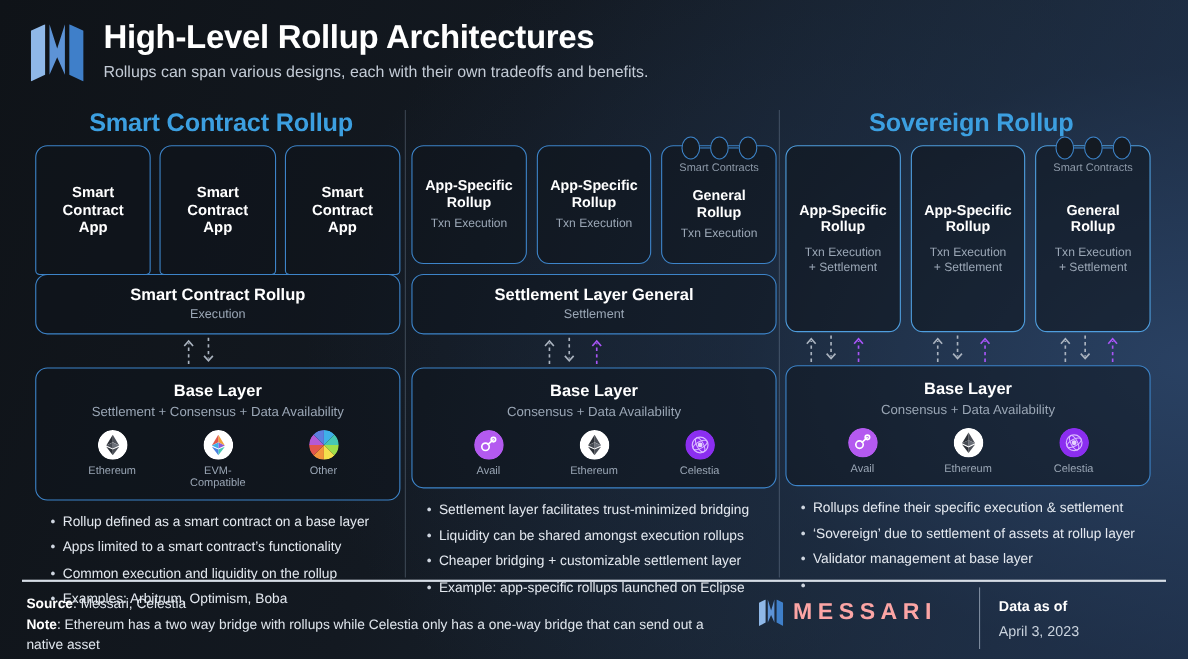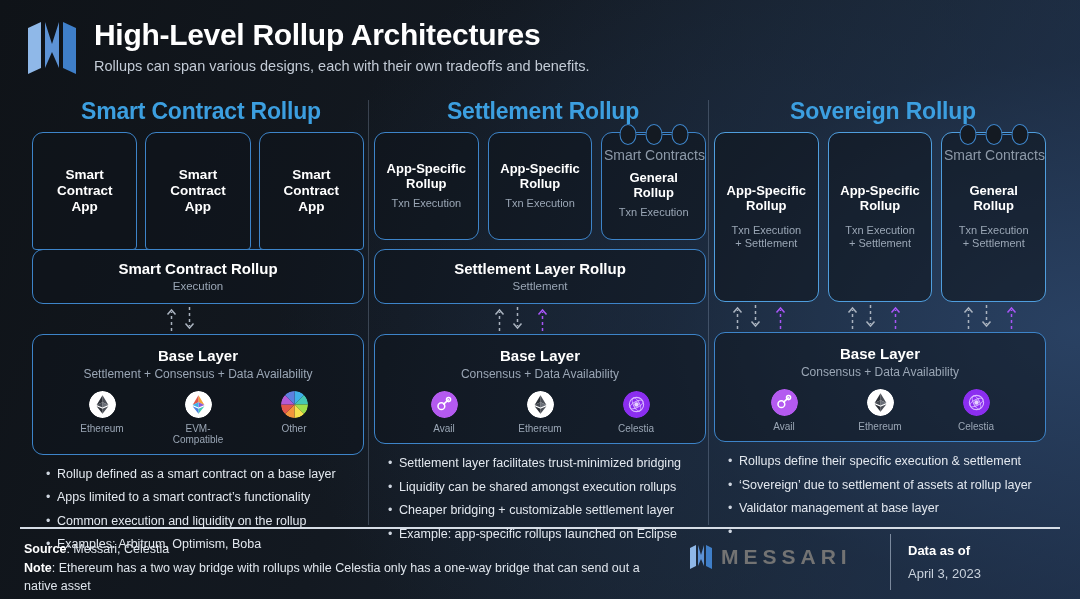--- a/index.html
+++ b/index.html
@@ -51,21 +51,21 @@
   #col2 .app-card { height:170px; border-color:#4f9ede; }
   .app-name { font-size:13px; font-weight:bold; line-height:1.18; color:#ffffff; }
   #col0 .app-name { font-size:13.5px; }
   .app-sub { font-size:11px; color:#9aa6b5; margin-top:6px; line-height:1.25; }
   #col2 .app-sub { margin-top:10px; }
 
   
   .sc-bubbles { position:absolute; top:-9px; left:50%; transform:translateX(-50%); display:flex; align-items:center; }
   .sc-bubbles .bub { width:17px; height:21px; border:1.4px solid #3d84c9; border-radius:50%; background:#141a22; }
   .sc-bubbles .lnk { width:9px; height:1.4px; background:#3d84c9; }
-  .sc-label { font-size:14px; color:#8d99a8; text-align:right; position:absolute; top:14px; left:0; right:0; }
+  .sc-label { font-size:10px; color:#8d99a8; text-align:center; position:absolute; top:14px; left:0; right:0; }
 
   
   .band {
     border:1.4px solid #3d84c9; border-radius:11px;
     background:rgba(14,20,28,0.5);
     text-align:center; padding:10px 8px 11px;
   }
   .band-title { font-size:15px; font-weight:bold; color:#fff; }
   .band-sub { font-size:11.5px; color:#9aa6b5; margin-top:3px; }
   .band.base { padding:12px 8px 9px; }
@@ -87,21 +87,21 @@
   .bullets { margin-top:11px; padding-left:14px; }
   .bullet { display:flex; font-size:12.5px; color:#e3e8ef; line-height:1.28; margin-bottom:7.5px; }
   .bullet .dot { width:11px; flex:none; color:#cfd6e0; }
 
   
   .frule { position:absolute; left:20px; top:527px; width:1040px; height:1.6px; background:#d6dde6; }
   .foot-left { position:absolute; left:24px; top:540px; width:650px; font-size:12.5px; color:#dfe5ec; line-height:1.48; }
   .foot-left b { color:#ffffff; }
   .foot-logo { position:absolute; left:690px; top:545px; display:flex; align-items:center; }
   .foot-logo .mk { width:22px; height:24px; margin-right:9px; }
-  .foot-logo .wd { font-size:21px; font-weight:bold; letter-spacing:5px; color:#737373; }
+  .foot-logo .wd { font-size:21px; font-weight:bold; letter-spacing:5px; color:#fca5a5; }
   .fdiv { position:absolute; left:890px; top:534px; width:1.4px; height:56px; background:rgba(200,214,230,0.55); }
   .foot-date { position:absolute; left:908px; top:540px; font-size:13px; line-height:1.75; }
   .foot-date .d1 { font-weight:bold; color:#ffffff; }
   .foot-date .d2 { color:#c9d2dd; }
 </style>
 </head>
 <body>
 
 <div id="root">
 
@@ -111,21 +111,20 @@
       <polygon points="17,0 24,22 31,0 31,46 24,30 17,46" fill="#5d93d6"></polygon>
       <polygon points="35,0 48,6 48,52 35,46" fill="#3f7fc9"></polygon>
     </svg>
     <div>
       <div class="title">High-Level Rollup Architectures</div>
       <div class="subtitle">Rollups can span various designs, each with their own tradeoffs and benefits.</div>
     </div>
   </div>
 
   <div class="col-title" id="ct0">Smart Contract Rollup</div>
-  <div class="col-title" id="ct1">Settlement Rollup</div>
   <div class="col-title" id="ct2">Sovereign Rollup</div>
 
   <div class="vdiv" style="left:368px"></div>
   <div class="vdiv" style="left:708px"></div>
 
   <div class="col" id="col0">
 
     <div class="apps merged">
       <div class="app-card">
         <div class="app-name">
@@ -261,21 +260,21 @@
         </div>
         <div class="sc-label">Smart Contracts</div>
         <div class="app-name" style="margin-top:18px">
           <span>General</span><br><span>Rollup</span>
         </div>
         <div class="app-sub">Txn Execution</div>
       </div>
     </div>
 
     <div class="band" style="margin-top:9px">
-      <div class="band-title">Settlement Layer Rollup</div>
+      <div class="band-title">Settlement Layer General</div>
       <div class="band-sub">Settlement</div>
     </div>
 
     <div class="arrows">
       <div class="agrp" style="left:120px">
         <div class="arrowpair">
           <svg width="11" height="26" viewBox="0 0 11 26">
               <path d="M5.5 25 L5.5 6" stroke="#aab3bf" stroke-width="1.5" stroke-dasharray="3 3" fill="none"></path>
               <path d="M1.5 8.5 L5.5 4 L9.5 8.5" stroke="#aab3bf" stroke-width="1.5" fill="none"></path>
             </svg>

